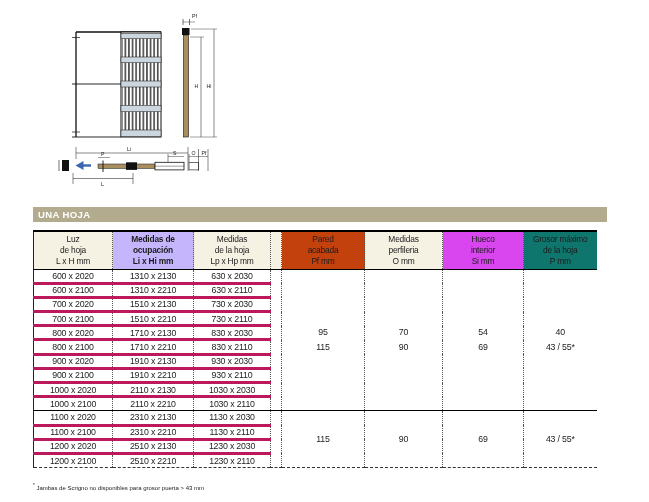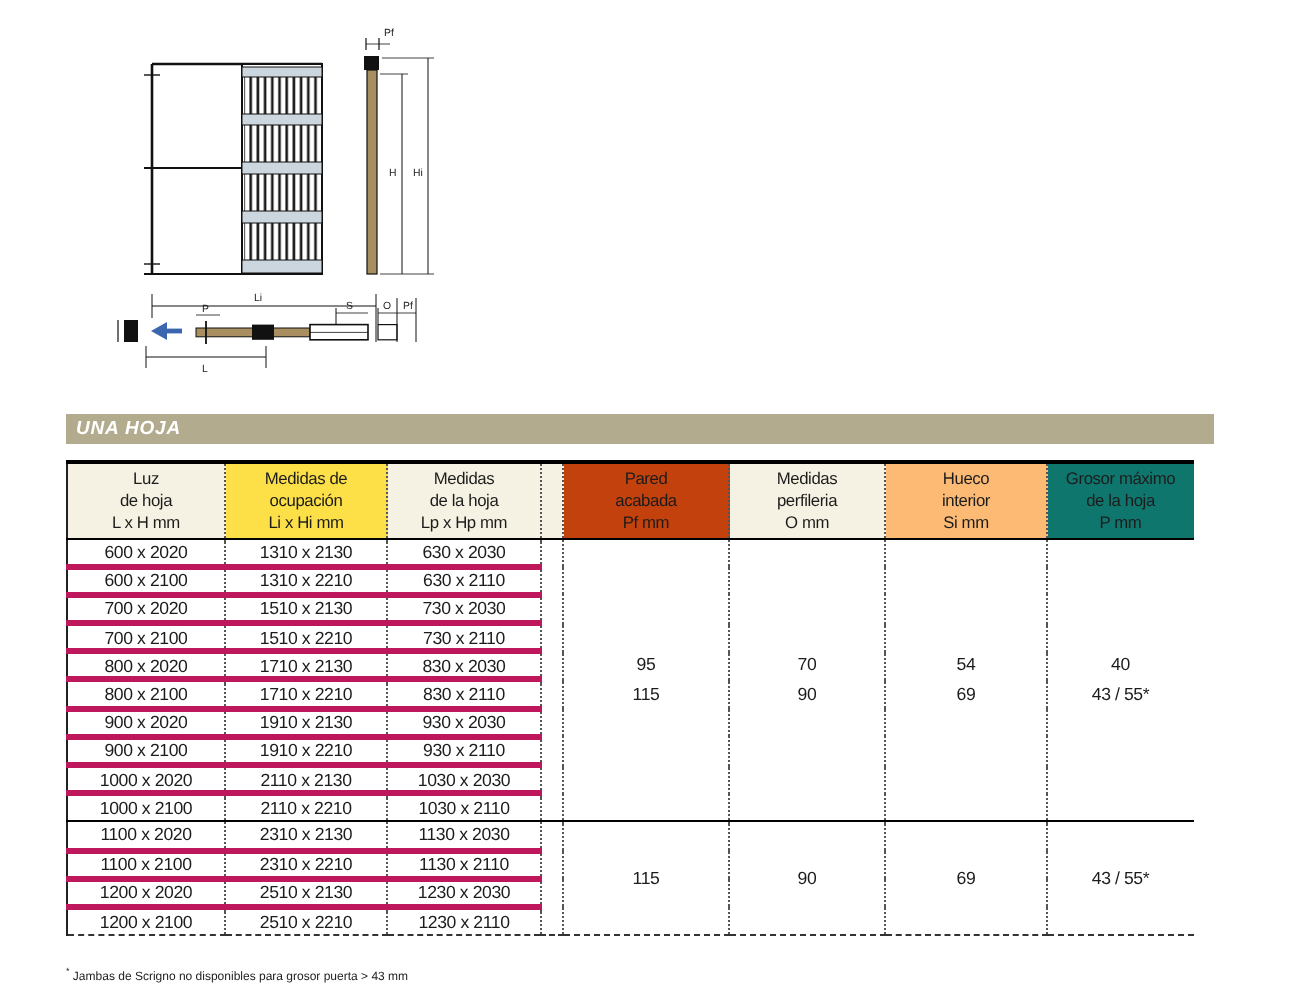--- a/index.html
+++ b/index.html
@@ -126,21 +126,21 @@
       <text x="143.5" y="150.5">O</text>
       <text x="153.5" y="150.5">Pf</text>
 
       <line x1="25" y1="174.5" x2="85" y2="174.5" stroke="#111" stroke-width="0.5"></line>
       <line x1="25" y1="169" x2="25" y2="180" stroke="#111" stroke-width="0.5"></line>
       <line x1="85" y1="169" x2="85" y2="180" stroke="#111" stroke-width="0.5"></line>
       <text x="53" y="182">L</text>
     </g>
   </svg>
 
-  <div class="section-bar" id="section-bar" style="background: rgb(179, 171, 141); color: rgb(255, 255, 255); font-style: italic;">
+  <div class="section-bar" id="section-bar" style="background: rgb(179, 171, 141); color: rgb(255, 255, 255);">
     <span>UNA HOJA</span>
   </div>
 
   <table class="spec-table">
     <colgroup>
       <col style="width:79px">
         <col style="width:81px">
         <col style="width:77px">
       <col style="width:11px">
       <col style="width:83px">
@@ -148,42 +148,42 @@
         <col style="width:81px">
         <col style="width:73px">
     </colgroup>
     <thead>
       <tr id="header-row">
           <th style="background: rgb(246, 242, 227);">
             <div>Luz</div>
             <div>de hoja</div>
             <div>L x H mm</div>
           </th>
-          <th style="background: #fde047;">
+          <th style="background: #c4b5fd; font-weight: bold;">
             <div>Medidas de</div>
             <div>ocupación</div>
             <div>Li x Hi mm</div>
           </th>
           <th style="background: rgb(246, 242, 227);">
             <div>Medidas</div>
             <div>de la hoja</div>
             <div>Lp x Hp mm</div>
           </th>
           <th style="background: rgb(246, 242, 227);"></th>
           <th style="background: #c2410c;">
             <div>Pared</div>
             <div>acabada</div>
             <div>Pf mm</div>
           </th>
           <th style="background: rgb(246, 242, 227);">
             <div>Medidas</div>
             <div>perfileria</div>
             <div>O mm</div>
           </th>
-          <th style="background: #fdba74;">
+          <th style="background: #d946ef;">
             <div>Hueco</div>
             <div>interior</div>
             <div>Si mm</div>
           </th>
           <th style="background: #0f766e;">
             <div>Grosor máximo</div>
             <div>de la hoja</div>
             <div>P mm</div>
           </th>
         </tr>

